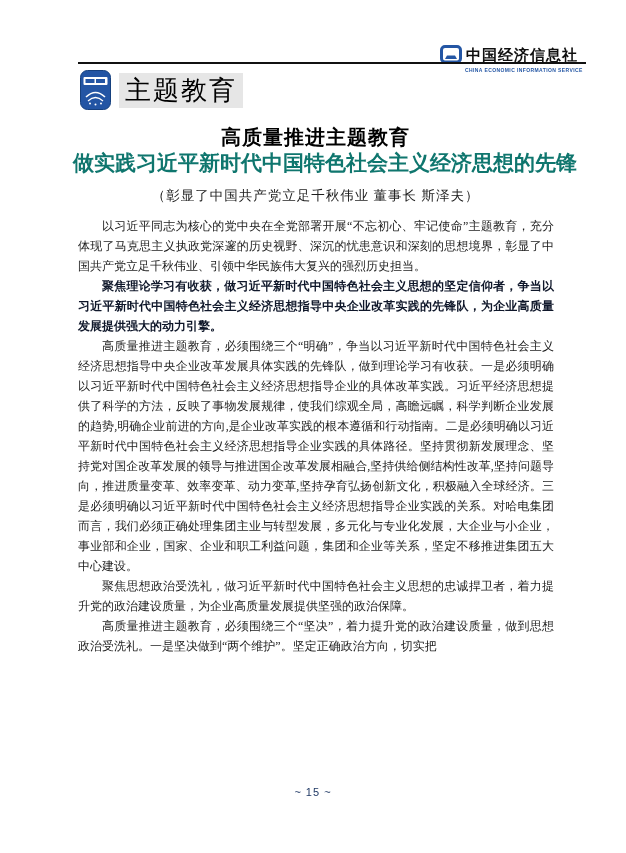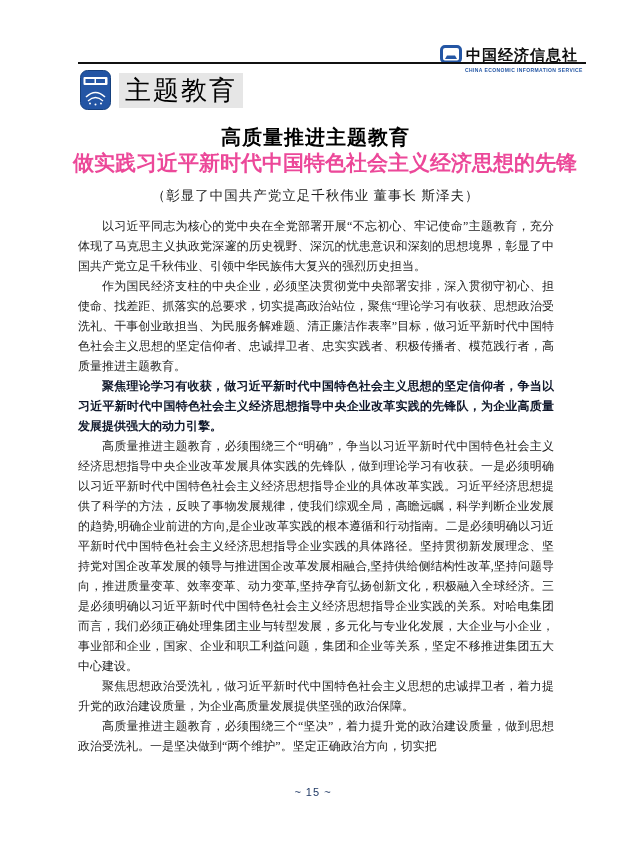--- a/index.html
+++ b/index.html
@@ -91,21 +91,21 @@
   .article-subtitle {
     position: absolute;
     top: 149px;
     left: 73px;
     width: 485px;
     text-align: center;
     font-family: "Liberation Sans", "DejaVu Sans", sans-serif;
     font-weight: 700;
     font-size: 21px;
     letter-spacing: 0;
-    color: #ec4899;
+    color: #0f766e;
     white-space: nowrap;
   }
   .article-byline {
     position: absolute;
     top: 187px;
     left: 78px;
     width: 475px;
     text-align: center;
     font-size: 13.5px;
     letter-spacing: 1px;
@@ -179,21 +179,20 @@
     </svg>
     <span class="badge-label">主题教育</span>
   </div>
 
   <div class="article-title">高质量推进主题教育</div>
   <div class="article-subtitle">做实践习近平新时代中国特色社会主义经济思想的先锋</div>
   <div class="article-byline">（彰显了中国共产党立足千秋伟业 董事长 斯泽夫）</div>
 
   <div class="article-body">
       <p class="para">以习近平同志为核心的党中央在全党部署开展“不忘初心、牢记使命”主题教育，充分体现了马克思主义执政党深邃的历史视野、深沉的忧患意识和深刻的思想境界，彰显了中国共产党立足千秋伟业、引领中华民族伟大复兴的强烈历史担当。</p>
-      <p class="para">作为国民经济支柱的中央企业，必须坚决贯彻党中央部署安排，深入贯彻守初心、担使命、找差距、抓落实的总要求，切实提高政治站位，聚焦“理论学习有收获、思想政治受洗礼、干事创业敢担当、为民服务解难题、清正廉洁作表率”目标，做习近平新时代中国特色社会主义思想的坚定信仰者、忠诚捍卫者、忠实实践者、积极传播者、模范践行者，高质量推进主题教育。</p>
       <p class="para emphasis">聚焦理论学习有收获，做习近平新时代中国特色社会主义思想的坚定信仰者，争当以习近平新时代中国特色社会主义经济思想指导中央企业改革实践的先锋队，为企业高质量发展提供强大的动力引擎。</p>
       <p class="para">高质量推进主题教育，必须围绕三个“明确”，争当以习近平新时代中国特色社会主义经济思想指导中央企业改革发展具体实践的先锋队，做到理论学习有收获。一是必须明确以习近平新时代中国特色社会主义经济思想指导企业的具体改革实践。习近平经济思想提供了科学的方法，反映了事物发展规律，使我们综观全局，高瞻远瞩，科学判断企业发展的趋势,明确企业前进的方向,是企业改革实践的根本遵循和行动指南。二是必须明确以习近平新时代中国特色社会主义经济思想指导企业实践的具体路径。坚持贯彻新发展理念、坚持党对国企改革发展的领导与推进国企改革发展相融合,坚持供给侧结构性改革,坚持问题导向，推进质量变革、效率变革、动力变革,坚持孕育弘扬创新文化，积极融入全球经济。三是必须明确以习近平新时代中国特色社会主义经济思想指导企业实践的关系。对哈电集团而言，我们必须正确处理集团主业与转型发展，多元化与专业化发展，大企业与小企业，事业部和企业，国家、企业和职工利益问题，集团和企业等关系，坚定不移推进集团五大中心建设。</p>
       <p class="para">聚焦思想政治受洗礼，做习近平新时代中国特色社会主义思想的忠诚捍卫者，着力提升党的政治建设质量，为企业高质量发展提供坚强的政治保障。</p>
       <p class="para">高质量推进主题教育，必须围绕三个“坚决”，着力提升党的政治建设质量，做到思想政治受洗礼。一是坚决做到“两个维护”。坚定正确政治方向，切实把</p>
     </div>
 
   <div class="page-footer">~ 15 ~</div>
 
 </div>
 

